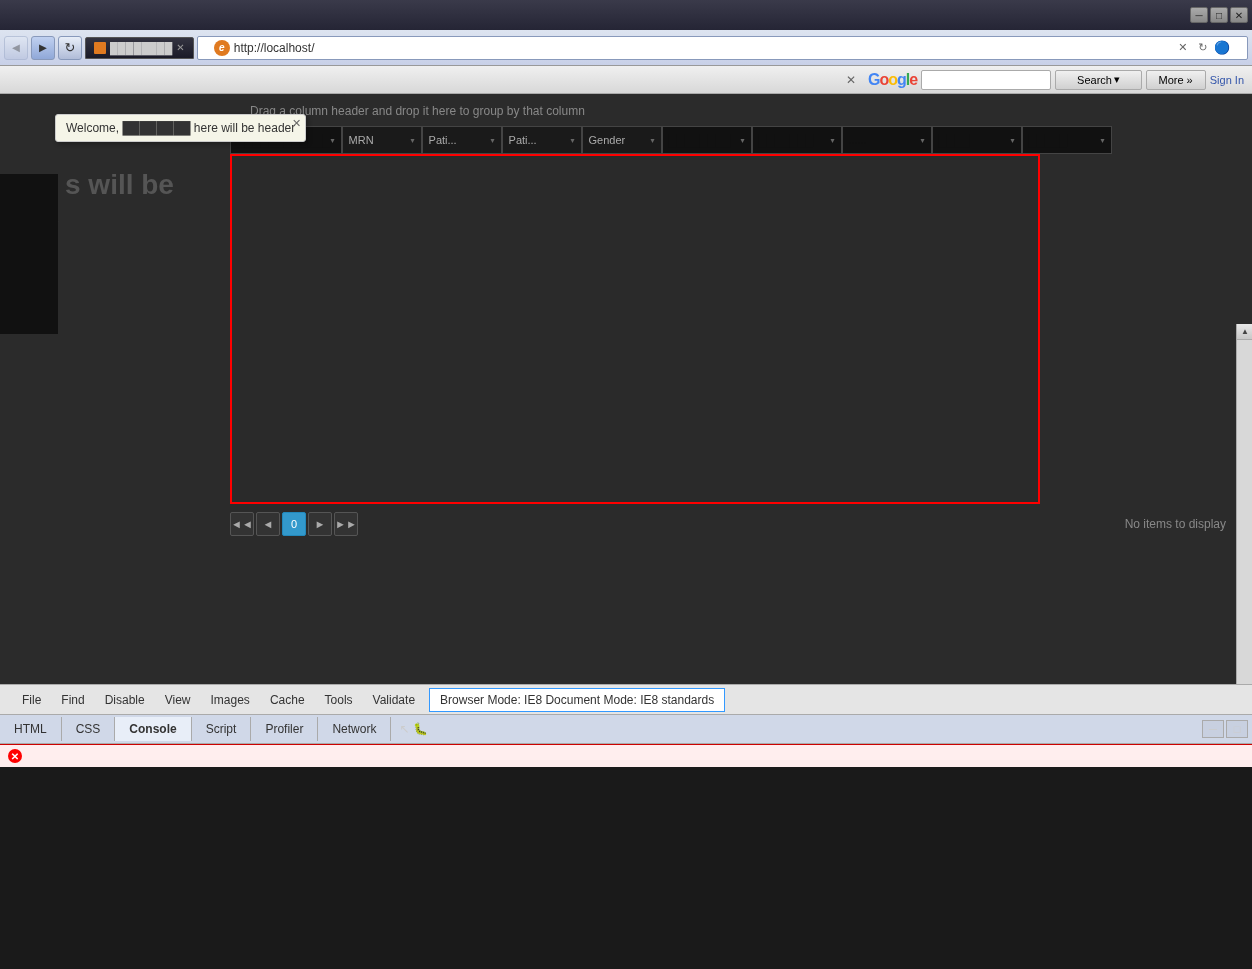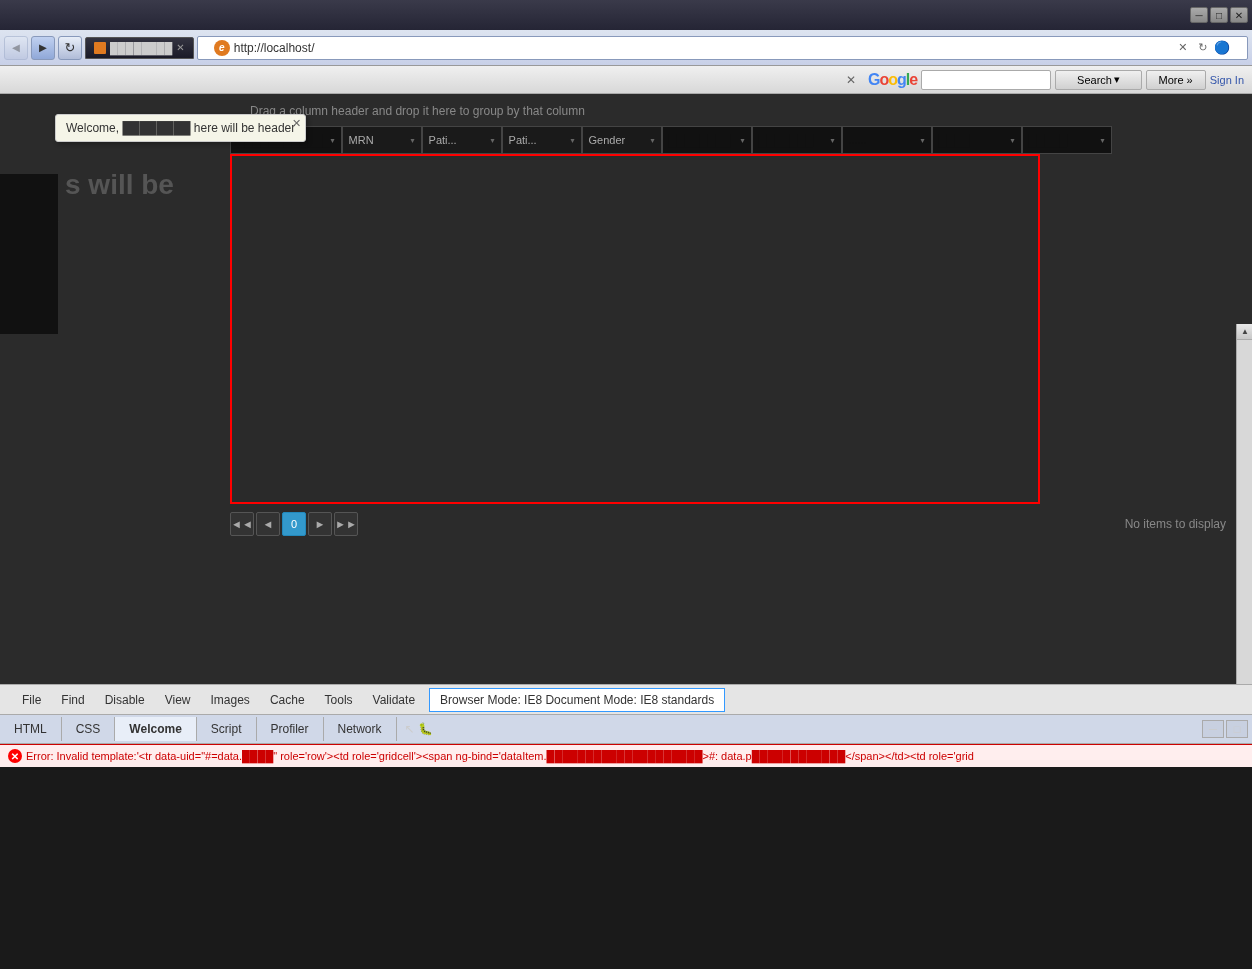--- a/index.html
+++ b/index.html
@@ -597,30 +597,29 @@
   <div class="devtools-menu-item">Images</div>
   <div class="devtools-menu-item">Cache</div>
   <div class="devtools-menu-item">Tools</div>
   <div class="devtools-menu-item">Validate</div>
   <div class="browser-mode-bar">Browser Mode: IE8    Document Mode: IE8 standards</div>
 </div>
 
 <div class="devtools-tabs">
   <div class="devtools-tab">HTML</div>
   <div class="devtools-tab">CSS</div>
-  <div class="devtools-tab active">Welcome</div>
+  <div class="devtools-tab active">Console</div>
   <div class="devtools-tab">Script</div>
   <div class="devtools-tab">Profiler</div>
   <div class="devtools-tab">Network</div>
   <div style="display:flex;align-items:center;margin-left:8px;gap:4px;">
     <span style="font-size:12px;cursor:pointer;">↖</span>
     <span style="font-size:12px;cursor:pointer;">🐛</span>
   </div>
   <div class="devtools-tab-btn">
     <div class="devtools-tab-ctrl">─</div>
     <div class="devtools-tab-ctrl">□</div>
   </div>
 </div>
 
 <div class="error-bar">
   <div class="error-icon">✕</div>
-  <span>Error: Invalid template:'&lt;tr data-uid="#=data.████" role='row'&gt;&lt;td  role='gridcell'&gt;&lt;span ng-bind='dataItem.████████████████████&gt;#: data.p████████████&lt;/span&gt;&lt;/td&gt;&lt;td  role='grid</span>
 </div>
 
 </body></html>

